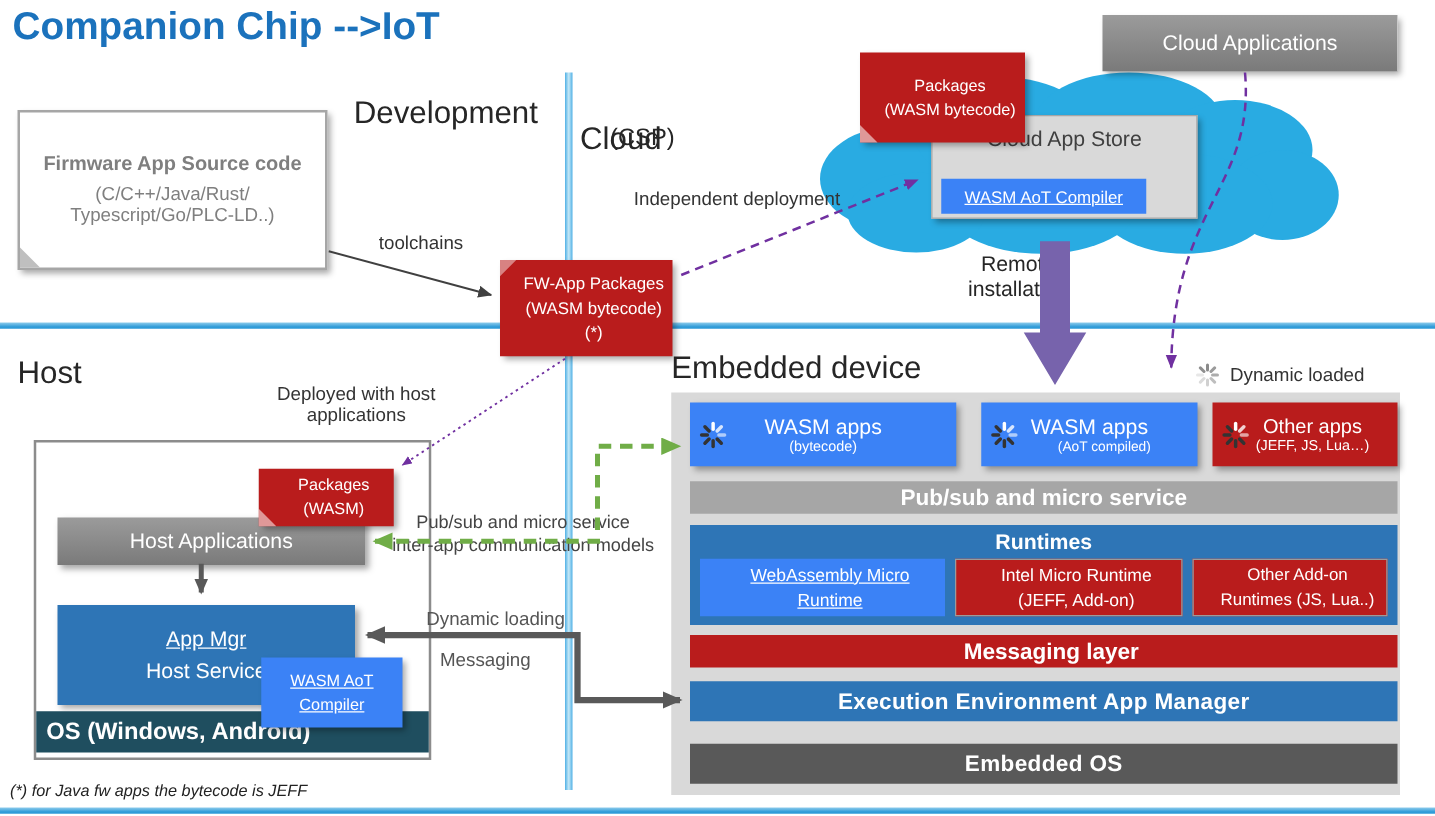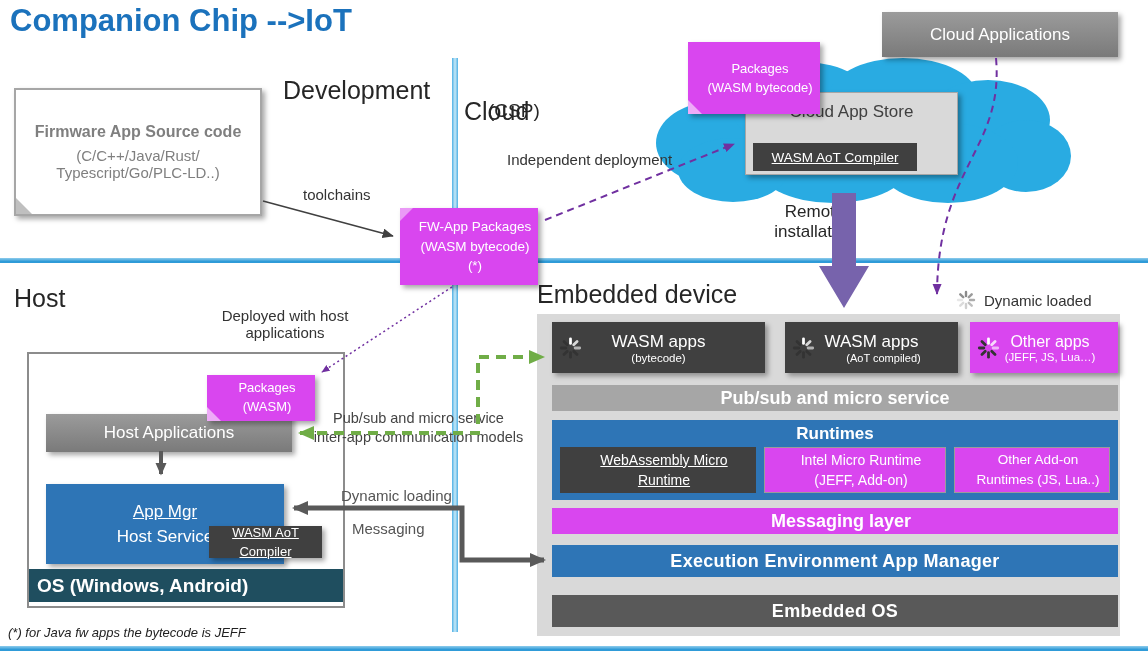--- a/index.html
+++ b/index.html
@@ -6,22 +6,22 @@
   *{margin:0;padding:0;box-sizing:border-box;}
   body{background:#ffffff;font-family:"Liberation Sans",sans-serif;}
   .canvas{position:relative;width:1148px;height:653px;background:#fff;overflow:hidden;}
   .abs{position:absolute;}
   .center{display:flex;flex-direction:column;align-items:center;justify-content:center;text-align:center;}
   .shadow{box-shadow:3px 3px 5px rgba(0,0,0,.35);}
   .page-title{font-size:31px;font-weight:bold;color:#1B72BC;}
   .seclabel{font-size:25px;color:#262626;white-space:nowrap;}
   .lbl{font-size:15px;color:#333;white-space:nowrap;}
   .graybox{background:linear-gradient(180deg,#9b9b9b 0%,#7a7a7a 100%);color:#fff;}
-  .flatgray{background:#d946ef;color:#fff;padding-left:12px;}
-  .greenbox{background:#404040;color:#fff;}
+  .flatgray{background:#b91c1c;color:#fff;padding-left:12px;}
+  .greenbox{background:#3b82f6;color:#fff;}
   .bluebox{background:#2E75B6;color:#fff;}
   .vdiv{background:linear-gradient(90deg,#4FB0E5,#C5E8F7 50%,#4FB0E5);}
   .hdiv{background:linear-gradient(180deg,#8ECCEC,#2F9BD8 70%);}
   .fold-bl{position:absolute;left:0;bottom:0;width:0;height:0;border-bottom:14px solid rgba(255,255,255,.55);border-right:14px solid transparent;}
   .fold-bl.dark{border-bottom-color:#BFBFBF;border-bottom-width:16px;border-right-width:16px;}
   .fold-tl{position:absolute;left:0;top:0;width:0;height:0;border-top:13px solid rgba(255,255,255,.45);border-right:13px solid transparent;}
   .spinner{position:absolute;left:7px;top:50%;transform:translateY(-50%);width:23px;height:23px;}
   .u{text-decoration:underline;}
   .barlabel{font-weight:bold;color:#fff;}
 </style>
@@ -200,21 +200,21 @@
   </div>
 
   <div class="abs" style="left:27px;top:352px;width:318px;height:256px;background:#fff;border:2px solid #8c8c8c;z-index:8;">
     <div class="abs center graybox shadow" style="left:17px;top:60px;width:246px;height:38px;font-size:17px;">
       <div>Host Applications</div>
     </div>
     <div class="abs center bluebox shadow" style="left:17px;top:130px;width:238px;height:80px;font-size:17px;line-height:1.5;">
       <div class="u">App Mgr</div>
       <div>Host Service</div>
     </div>
-    <div class="abs center greenbox shadow" style="left:180px;top:172px;width:113px;height:32px;font-size:13px;line-height:1.5;z-index:3;">
+    <div class="abs center greenbox shadow" style="left:180px;top:172px;width:113px;height:56px;font-size:13px;line-height:1.5;z-index:3;">
       <div class="u">WASM AoT</div>
       <div class="u">Compiler</div>
     </div>
     <div class="abs" style="left:0;right:0;bottom:4px;height:33px;background:#1F4E5F;color:#fff;font-weight:bold;font-size:19px;line-height:33px;padding-left:8px;">
       <span>OS (Windows, Android)</span>
     </div>
   </div>
 
   <div class="abs center flatgray shadow" style="left:207px;top:375px;width:108px;height:46px;z-index:22;font-size:13px;line-height:1.45;">
     <div>Packages</div>

